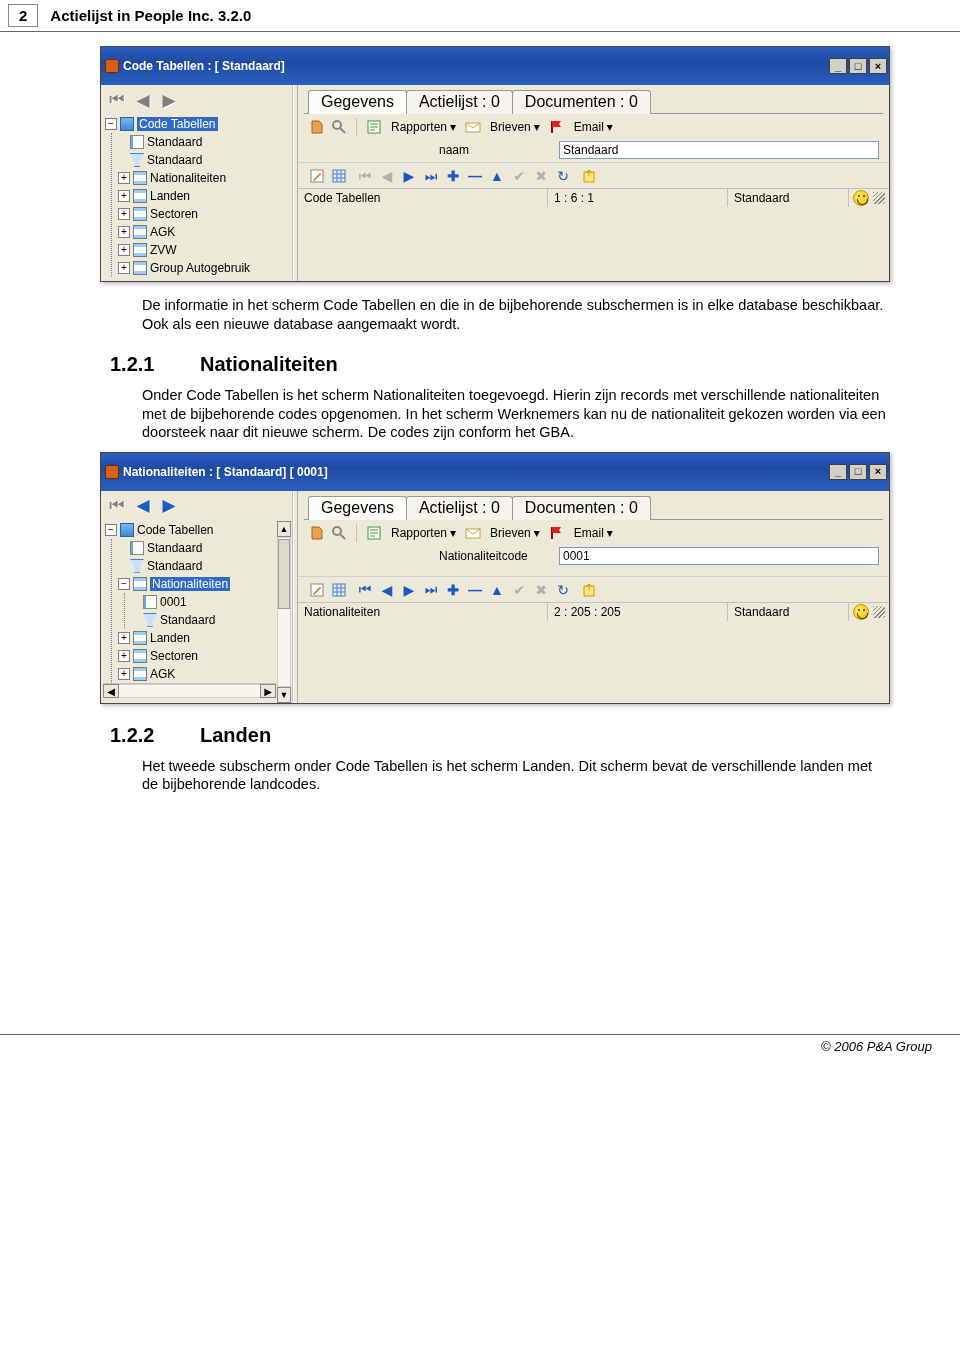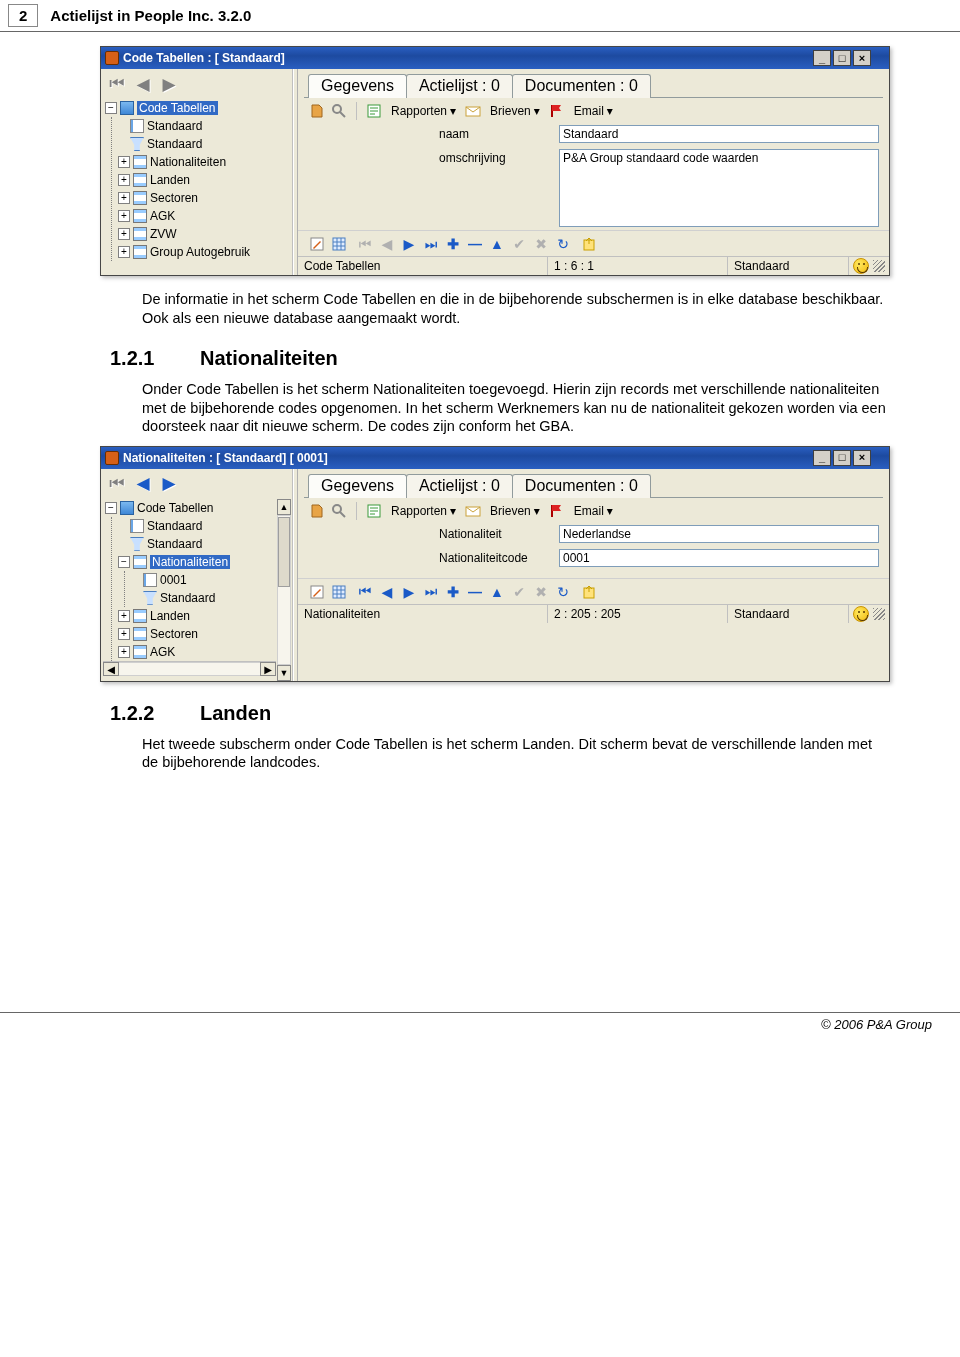--- a/index.html
+++ b/index.html
@@ -39,25 +39,25 @@
     margin-bottom: 14px;
     border: 1px solid #464646;
     background: #ece9d8;
     font-family: Tahoma, Arial, sans-serif;
     font-size: 12px;
     box-shadow: 2px 2px 4px rgba(0,0,0,0.25);
   }
   .titlebar {
     display: flex;
     align-items: center;
-    height: 22px;
+    height: 38px;
     background: linear-gradient(to bottom, #2a5fc1 0%, #1d4aa0 40%, #2a5fc1 100%);
     color: #fff;
     font-weight: bold;
-    padding: 0 18px 0 4px;
+    padding: 0 2px 0 4px;
     text-align: right;
   }
   .titlebar .app-ico { width:14px; height:14px; margin-right:4px; background:#d66018; border:1px solid #6b2d00; border-radius:2px; display:inline-block;}
   .titlebar-spacer { flex:1; }
   .winbtn {
     width: 18px; height: 16px;
     background: #d4d0c8;
     border: 1px solid #404040;
     margin-left: 2px;
     display:flex; align-items:center; justify-content:center;
@@ -251,24 +251,20 @@
             </span>
         <span class="btnlabel">
               <span>Email</span>
               <span>▾</span>
             </span>
       </div>
       <div class="formrow">
         <label>naam</label>
         <input class="txt single" value="Standaard" style="">
       </div>
-      <div class="formrow">
-        <label>omschrijving</label>
-        <textarea class="txt multi" style="">P&amp;A Group standaard code waarden</textarea>
-      </div>
       <div class="bottombar">
         <span class="tico">
               <svg width="16" height="16">
                 <rect x="2" y="2" width="12" height="12" fill="#fff" stroke="#888"></rect>
                 <path d="M4 12l7-7 1 1-7 7z" fill="#d66018"></path>
               </svg>
             </span>
         <span class="tico">
               <svg width="16" height="16">
                 <rect x="2" y="2" width="12" height="12" fill="#e0ecff" stroke="#4a7ec0"></rect>
@@ -438,24 +434,20 @@
                 <path d="M3 2v12" stroke="#a00" stroke-width="2"></path>
                 <path d="M3 2h9l-2 3 2 3H3" fill="#d22"></path>
               </svg>
             </span>
         <span class="btnlabel">
               <span>Email</span>
               <span>▾</span>
             </span>
       </div>
       <div class="formrow">
-        <label>Nationaliteit</label>
-        <input class="txt mid" value="Nederlandse" style="">
-      </div>
-      <div class="formrow">
         <label>Nationaliteitcode</label>
         <input class="txt mid" value="0001" style="">
       </div>
       <div style="height:8px"></div>
       <div class="bottombar">
         <span class="tico">
               <svg width="16" height="16">
                 <rect x="2" y="2" width="12" height="12" fill="#fff" stroke="#888"></rect>
                 <path d="M4 12l7-7 1 1-7 7z" fill="#d66018"></path>
               </svg>

